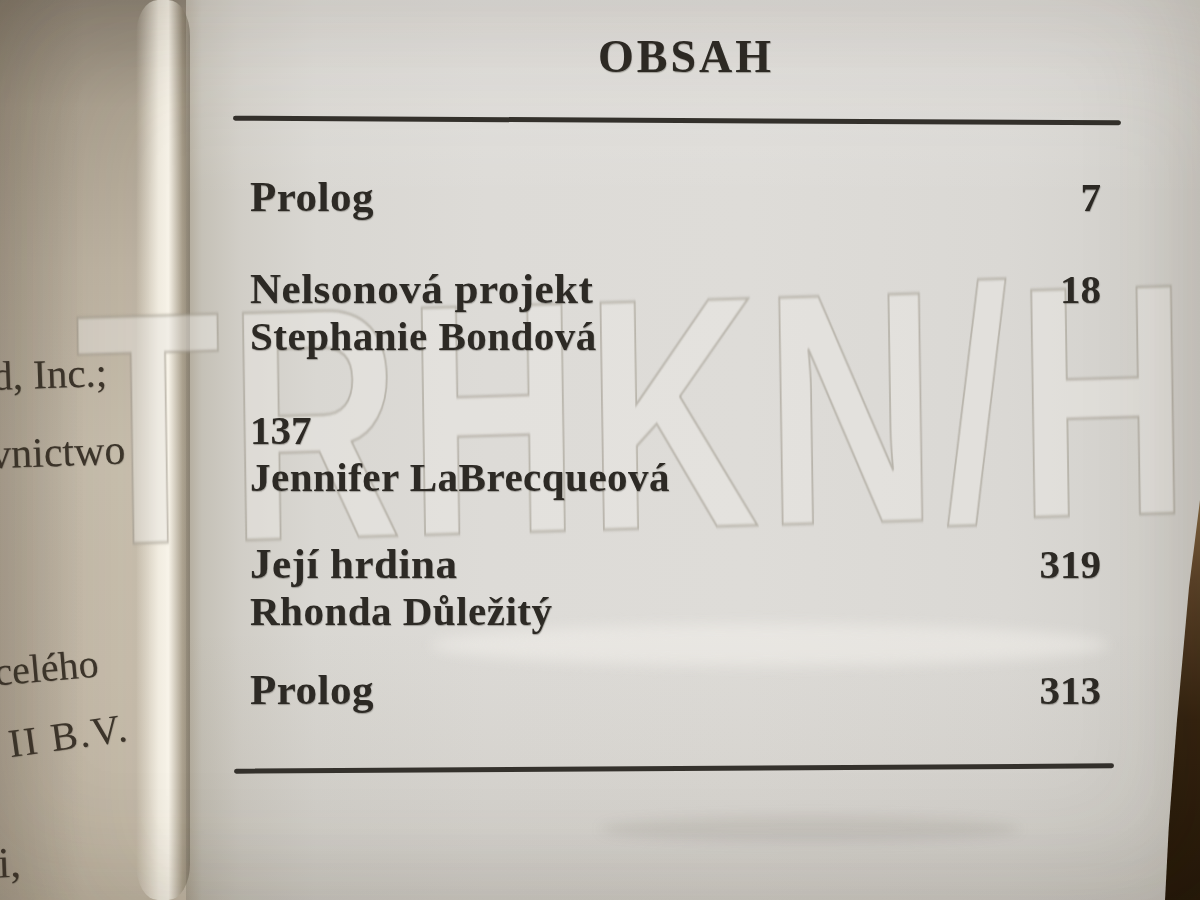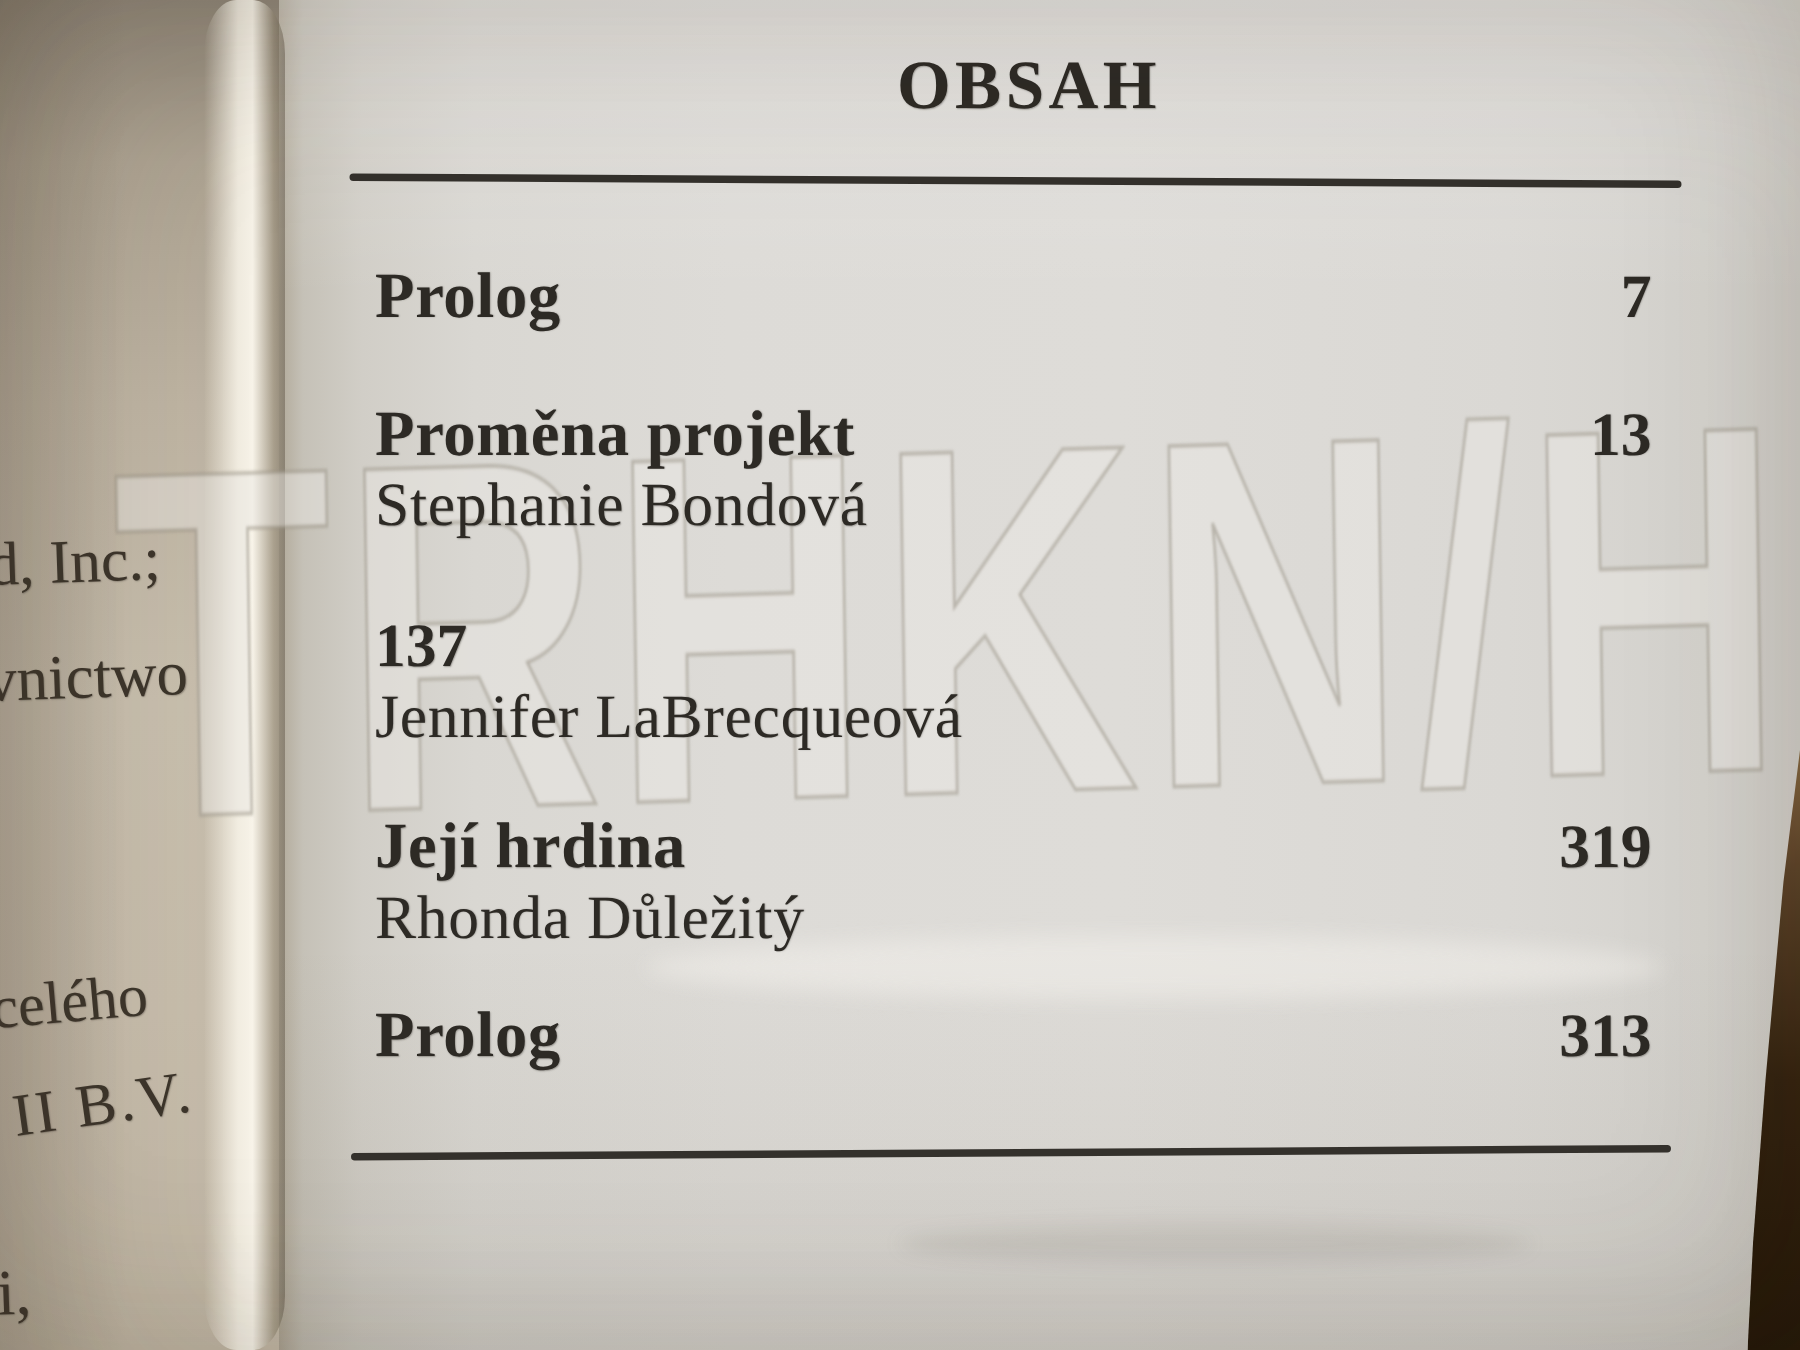--- a/index.html
+++ b/index.html
@@ -65,21 +65,21 @@
     position:absolute;left:226px;top:30px;width:920px;text-align:center;
     font-size:46px;font-weight:700;letter-spacing:3px;
   }
   .rule{position:absolute;height:5px;background:#34312c;border-radius:3px;}
   .rule-top{left:233px;top:118px;width:888px;transform:rotate(0.3deg);}
   .rule-bottom{left:234px;top:766px;width:880px;transform:rotate(-0.35deg);}
   .entry{position:absolute;left:250px;width:851px;}
   .entry .row{display:flex;justify-content:space-between;align-items:baseline;}
   .entry .t{font-size:43px;font-weight:700;letter-spacing:0.5px;line-height:1.1;}
   .entry .n{font-size:41px;font-weight:700;}
-  .entry .a{font-size:41px;font-weight:400;letter-spacing:0.5px;line-height:1.1;margin-top:1px;}
+  .entry .a{font-size:41px;font-weight:700;letter-spacing:0.5px;line-height:1.1;margin-top:1px;}
   .entry .a:empty{display:none;}
   .e0{top:173px}.e1{top:265px}.e2{top:406px}.e3{top:540px}.e4{top:666px}
   
   .table-corner{
     position:absolute;right:0;bottom:0;width:46px;height:400px;z-index:4;
     background:linear-gradient(to bottom,#83653f 0%,#5b4228 20%,#33220f 55%,#221506 100%);
     clip-path:polygon(100% 0%,76% 22%,50% 55%,32% 82%,24% 100%,100% 100%);
   }
   .vignette{
     position:absolute;inset:0;z-index:5;pointer-events:none;
@@ -114,22 +114,22 @@
     <div class="entry e0">
       <div class="row">
         <span class="t">Prolog</span>
         <span class="n">7</span>
       </div>
 
     </div>
 
     <div class="entry e1">
       <div class="row">
-        <span class="t">Proměna projekt</span>
-        <span class="n">13</span>
+        <span class="t">Nelsonová projekt</span>
+        <span class="n">18</span>
       </div>
       <div class="a">Stephanie Bondová</div>
     </div>
 
     <div class="entry e2">
       <div class="row">
         <span class="n">137</span>
       </div>
       <div class="a">Jennifer LaBrecqueová</div>
     </div>

